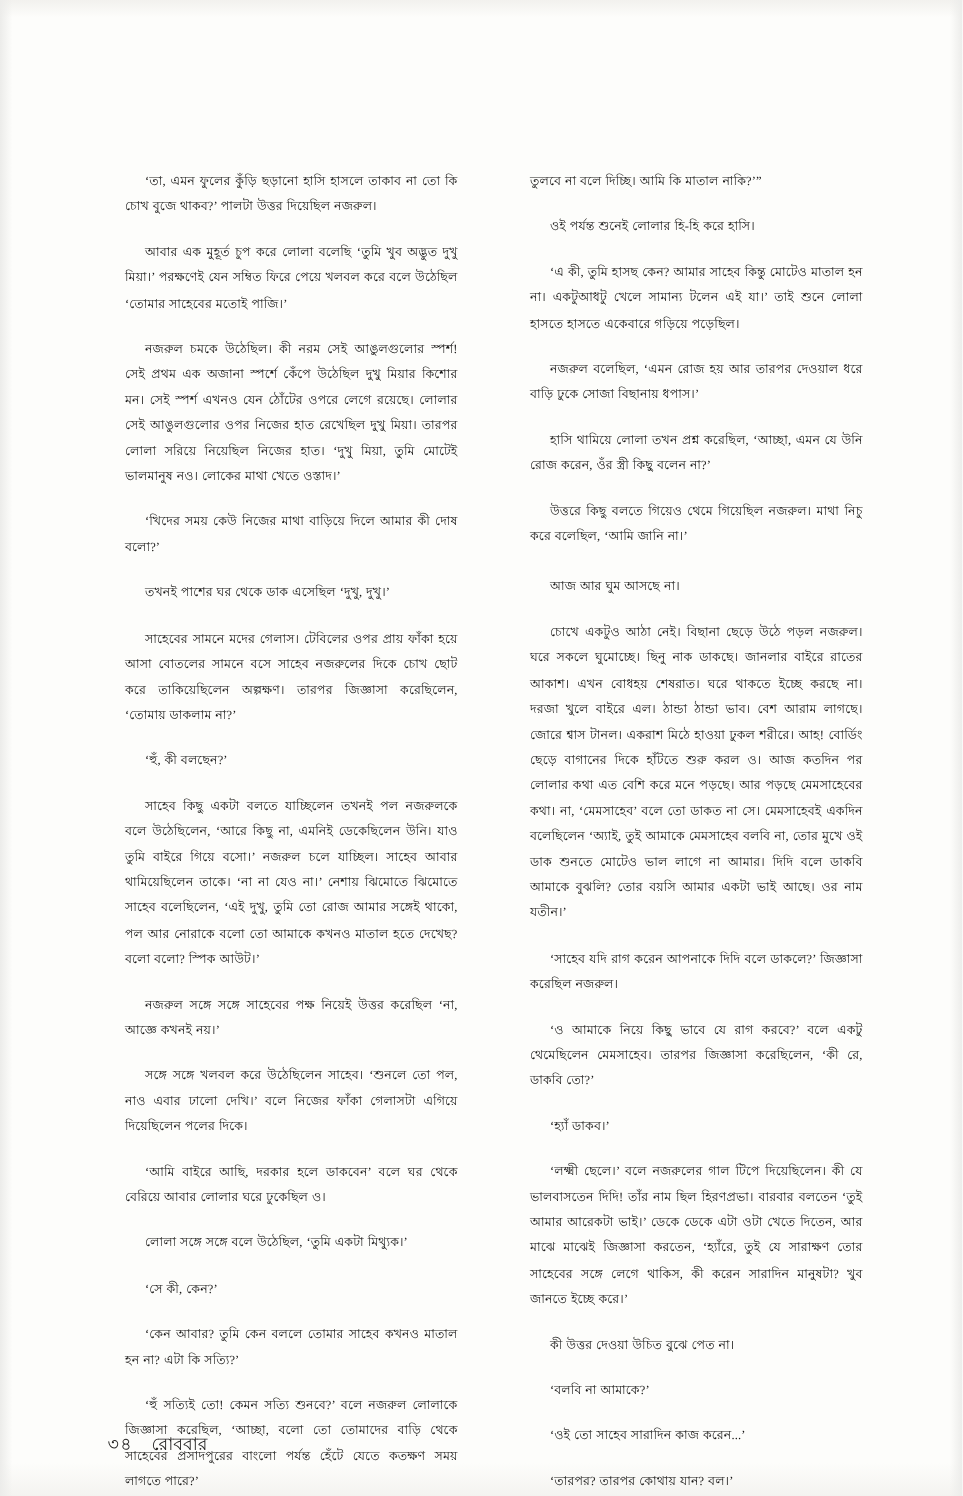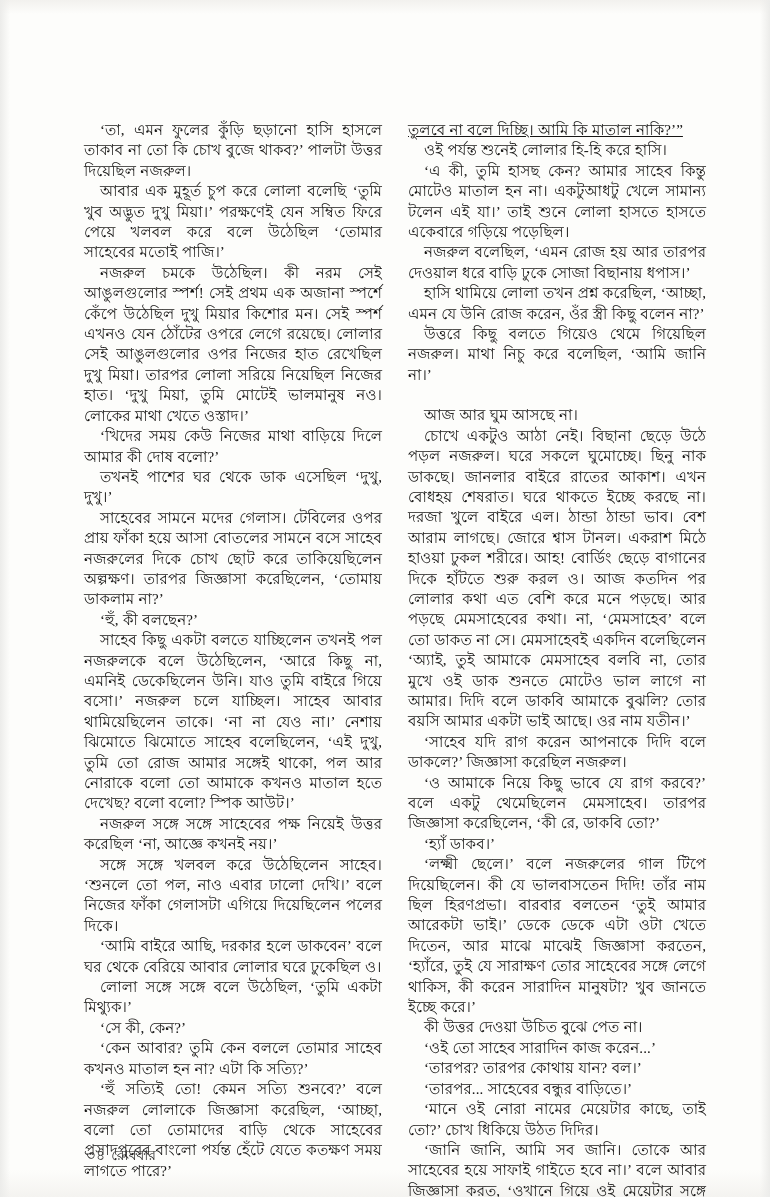--- a/index.html
+++ b/index.html
@@ -28,39 +28,39 @@
     pointer-events:none;
   }
   .columns {
     position: absolute;
     left: 84px; right: 64px; top: 120px;
     display: flex;
     gap: 26px;
   }
   .column { flex: 1 1 0; min-width: 0; }
   .column p.para {
-    margin: 0;
-    font-size: 15px;
+    margin: 16px;
+    font-size: 10px;
     line-height: 20.4px;
     text-align: justify;
     text-indent: 16px;
     letter-spacing: 0.1px;
     word-spacing: 0.5px;
     color: #161514;
   }
-  .column p.para.no-indent { text-indent: 0; text-decoration: underline; }
+  .column p.para.no-indent { text-indent: 0; }
   .column p.para.space-before { margin-top: 20px; }
   .footer {
     position: absolute;
     left: 86px; top: 1144px;
     font-size: 14px;
     color: #262524;
     display: flex;
     align-items: baseline;
-    gap: 5px;
+    gap: 15px;
     text-align: right;
   }
   .footer .page-num { letter-spacing: 1px; }
 </style>
 </head>
 <body>
 
 <div class="page">
   <div class="columns">
     <div class="column">
@@ -87,20 +87,21 @@
         <p class="para">নজরুল বলেছিল, ‘এমন রোজ হয় আর তারপর দেওয়াল ধরে বাড়ি ঢুকে সোজা বিছানায় ধপাস।’</p>
         <p class="para">হাসি থামিয়ে লোলা তখন প্রশ্ন করেছিল, ‘আচ্ছা, এমন যে উনি রোজ করেন, ওঁর স্ত্রী কিছু বলেন না?’</p>
         <p class="para">উত্তরে কিছু বলতে গিয়েও থেমে গিয়েছিল নজরুল। মাথা নিচু করে বলেছিল, ‘আমি জানি না।’</p>
         <p class="para space-before">আজ আর ঘুম আসছে না।</p>
         <p class="para">চোখে একটুও আঠা নেই। বিছানা ছেড়ে উঠে পড়ল নজরুল। ঘরে সকলে ঘুমোচ্ছে। ছিনু নাক ডাকছে। জানলার বাইরে রাতের আকাশ। এখন বোধহয় শেষরাত। ঘরে থাকতে ইচ্ছে করছে না। দরজা খুলে বাইরে এল। ঠান্ডা ঠান্ডা ভাব। বেশ আরাম লাগছে। জোরে শ্বাস টানল। একরাশ মিঠে হাওয়া ঢুকল শরীরে। আহ! বোর্ডিং ছেড়ে বাগানের দিকে হাঁটতে শুরু করল ও। আজ কতদিন পর লোলার কথা এত বেশি করে মনে পড়ছে। আর পড়ছে মেমসাহেবের কথা। না, ‘মেমসাহেব’ বলে তো ডাকত না সে। মেমসাহেবই একদিন বলেছিলেন ‘অ্যাই, তুই আমাকে মেমসাহেব বলবি না, তোর মুখে ওই ডাক শুনতে মোটেও ভাল লাগে না আমার। দিদি বলে ডাকবি আমাকে বুঝলি? তোর বয়সি আমার একটা ভাই আছে। ওর নাম যতীন।’</p>
         <p class="para">‘সাহেব যদি রাগ করেন আপনাকে দিদি বলে ডাকলে?’ জিজ্ঞাসা করেছিল নজরুল।</p>
         <p class="para">‘ও আমাকে নিয়ে কিছু ভাবে যে রাগ করবে?’ বলে একটু থেমেছিলেন মেমসাহেব। তারপর জিজ্ঞাসা করেছিলেন, ‘কী রে, ডাকবি তো?’</p>
         <p class="para">‘হ্যাঁ ডাকব।’</p>
         <p class="para">‘লক্ষ্মী ছেলে।’ বলে নজরুলের গাল টিপে দিয়েছিলেন। কী যে ভালবাসতেন দিদি! তাঁর নাম ছিল হিরণপ্রভা। বারবার বলতেন ‘তুই আমার আরেকটা ভাই।’ ডেকে ডেকে এটা ওটা খেতে দিতেন, আর মাঝে মাঝেই জিজ্ঞাসা করতেন, ‘হ্যাঁরে, তুই যে সারাক্ষণ তোর সাহেবের সঙ্গে লেগে থাকিস, কী করেন সারাদিন মানুষটা? খুব জানতে ইচ্ছে করে।’</p>
         <p class="para">কী উত্তর দেওয়া উচিত বুঝে পেত না।</p>
+        <p class="para">‘বলবি না আমাকে?’</p>
         <p class="para">‘ওই তো সাহেব সারাদিন কাজ করেন...’</p>
         <p class="para">‘তারপর? তারপর কোথায় যান? বল।’</p>
         <p class="para">‘তারপর... সাহেবের বন্ধুর বাড়িতে।’</p>
         <p class="para">‘মানে ওই নোরা নামের মেয়েটার কাছে, তাই তো?’ চোখ ধিকিয়ে উঠত দিদির।</p>
         <p class="para">‘জানি জানি, আমি সব জানি। তোকে আর সাহেবের হয়ে সাফাই গাইতে হবে না।’ বলে আবার জিজ্ঞাসা করত, ‘ওখানে গিয়ে ওই মেয়েটার সঙ্গে বসে বসে মদ গেলেন তাই তো? আর তুই...তুই কোথায় থাকিস তখন?’</p>
       </div>
   </div>
   <div class="footer">
     <span class="page-num">৩৪</span>
     <span class="section-label">রোববার</span>

